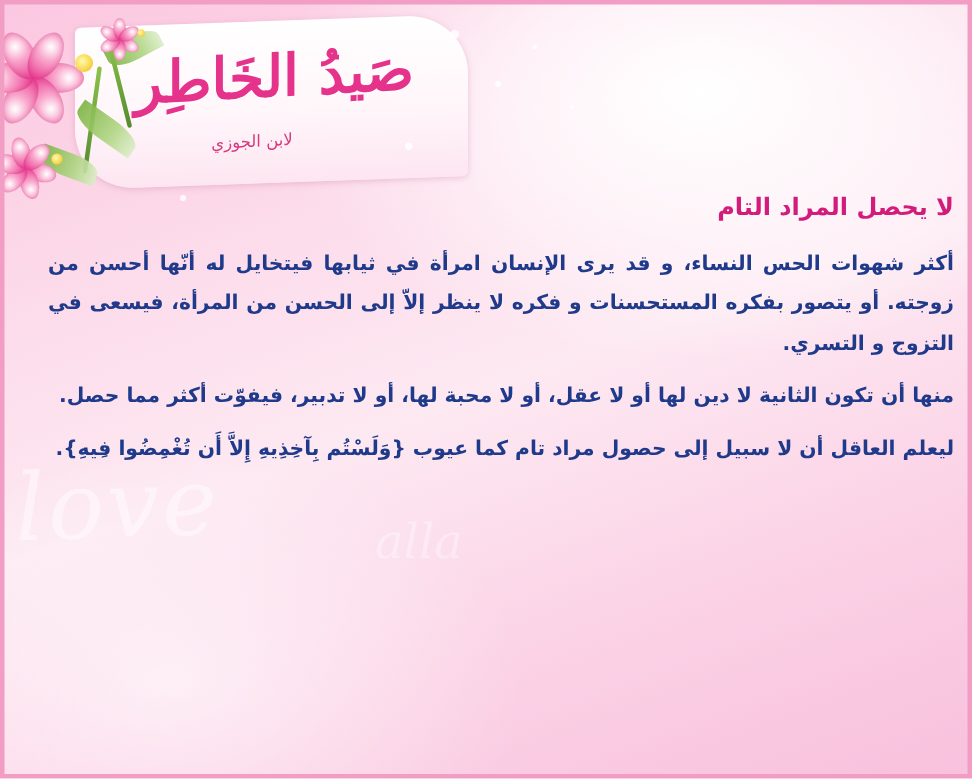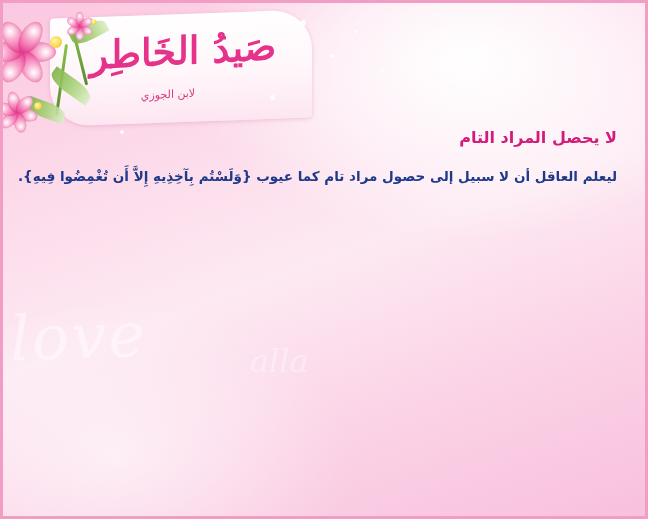--- a/index.html
+++ b/index.html
@@ -150,21 +150,21 @@
   .sparkle {
     position: absolute;
     background: #ffffff;
     border-radius: 50%;
     opacity: 0.85;
     z-index: 11;
   }
   
   .article {
     position: absolute;
-    right: 31px;
+    right: 12px;
     top: 128px;
     width: 604px;
     z-index: 20;
     direction: rtl;
     text-align: right;
   }
   .article-title {
     color: #d21c7b;
     font-size: 16px;
     font-weight: bold;
@@ -242,17 +242,19 @@
       <div class="petal" style="transform:rotate(150deg);"></div>
       <div class="petal" style="transform:rotate(210deg);"></div>
       <div class="petal" style="transform:rotate(270deg);"></div>
       <div class="petal" style="transform:rotate(330deg);"></div>
       <div class="flower-core"></div>
     </div>
   </div>
 
   <div class="article">
     <h1 class="article-title">لا يحصل المراد التام</h1>
+    <p class="para">أكثر شهوات الحس النساء، و قد يرى الإنسان امرأة في ثيابها فيتخايل له أنّها أحسن من زوجته. أو يتصور بفكره المستحسنات و فكره لا ينظر إلاّ إلى الحسن من المرأة، فيسعى في التزوج و التسري.</p>
+    <p class="para">منها أن تكون الثانية لا دين لها أو لا عقل، أو لا محبة لها، أو لا تدبير، فيفوّت أكثر مما حصل.</p>
     <p class="para para-last quran">ليعلم العاقل أن لا سبيل إلى حصول مراد تام كما عيوب {وَلَسْتُم بِآخِذِيهِ إِلاَّ أَن تُغْمِضُوا فِيهِ}.</p>
   </div>
 
   <div class="frame-border"></div>
 </div>
 
 </body></html>

